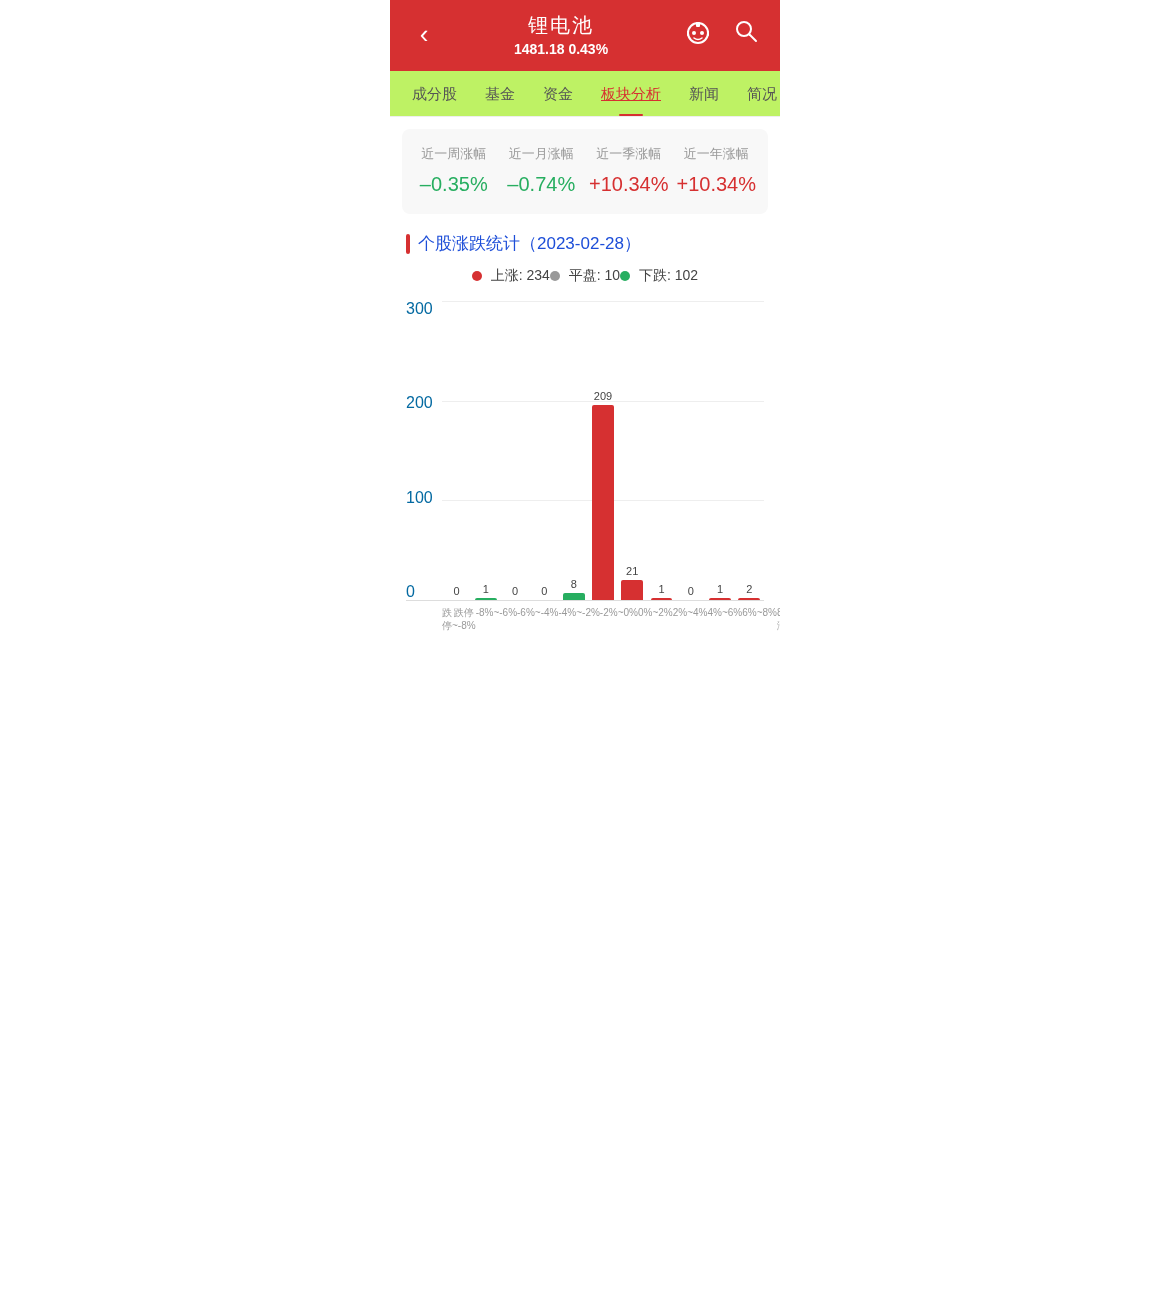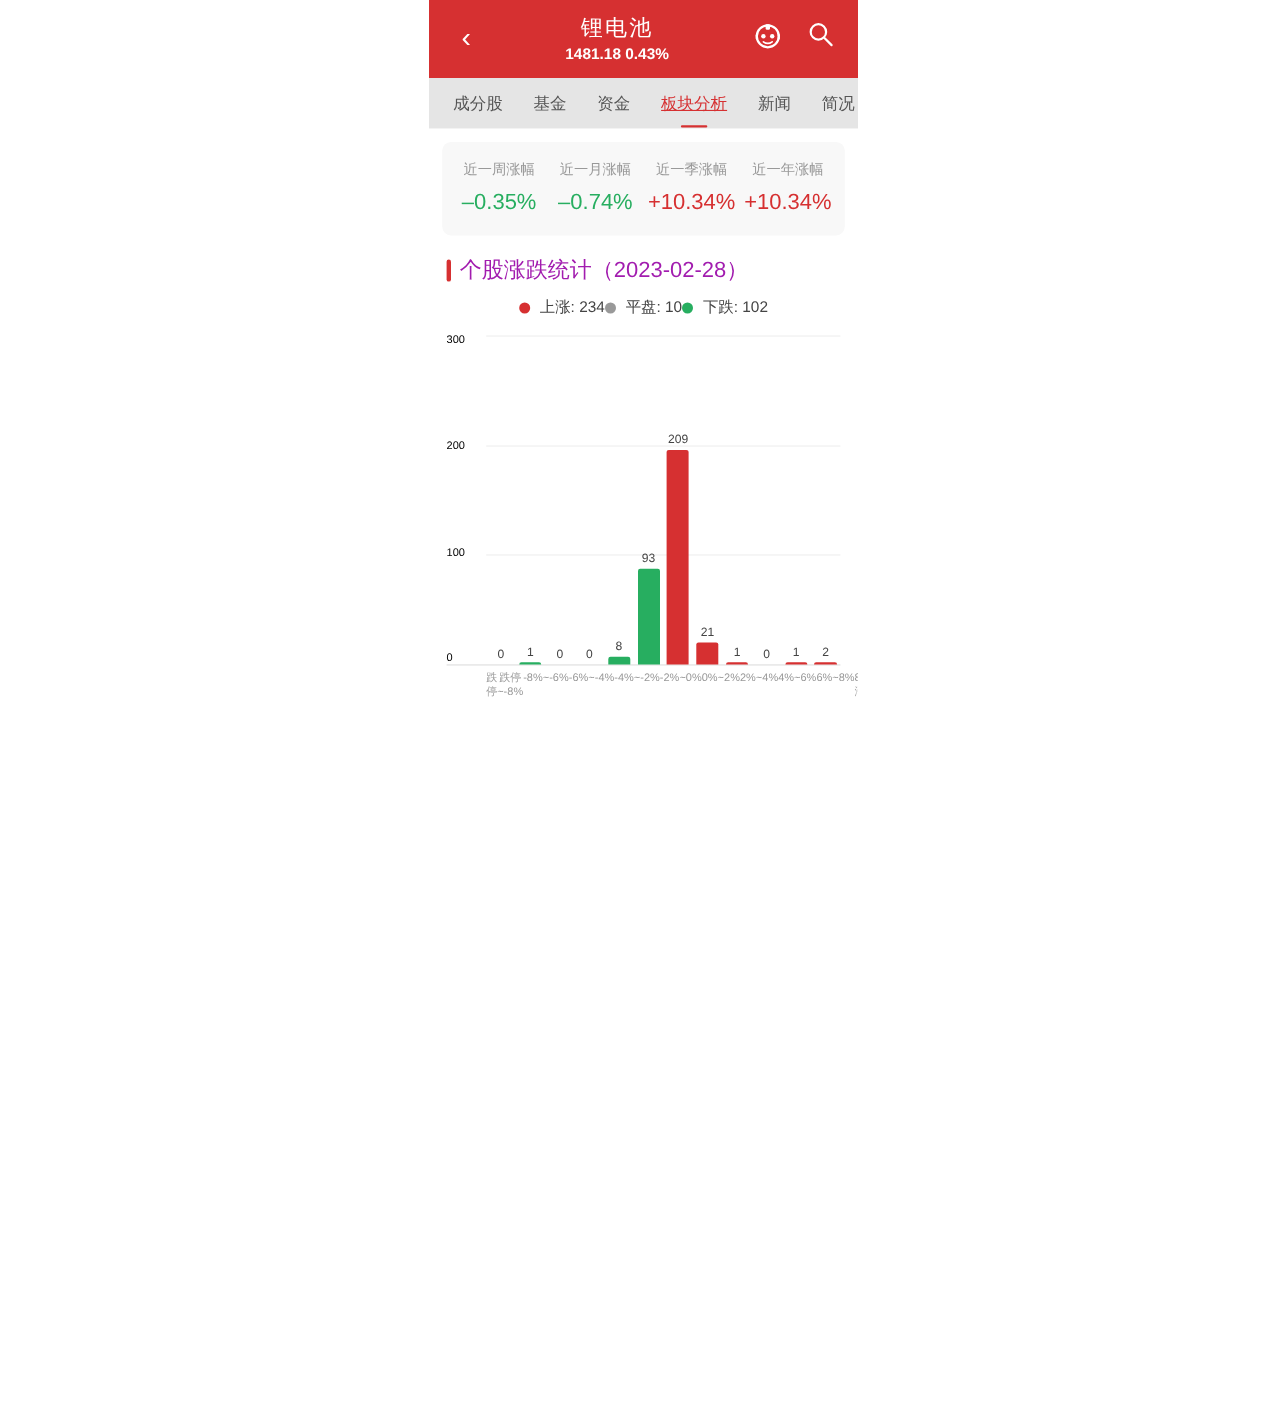--- a/index.html
+++ b/index.html
@@ -46,21 +46,21 @@
       display: flex;
       gap: 12px;
       align-items: center;
     }
 
     
     .tabs {
       display: flex;
       border-bottom: 1px solid #eee;
       padding: 0 8px;
-      background: #e5e5e5;
+      background: #bef264;
       overflow-x: auto;
     }
     .tab {
       padding: 14px 14px 12px;
       font-size: 15px;
       color: #555;
       white-space: nowrap;
       cursor: pointer;
       position: relative;
     }
@@ -105,23 +105,23 @@
       font-weight: 500;
     }
     .perf-value.negative { color: #27ae60; }
     .perf-value.positive { color: #d63031; }
 
     
     .section-title {
       display: flex;
       align-items: center;
       margin: 18px 16px 12px;
-      font-size: 20px;
-      font-weight: 500;
-      color: #a21caf;
+      font-size: 17px;
+      font-weight: 500;
+      color: #1d4ed8;
     }
     .section-title::before {
       content: '';
       display: inline-block;
       width: 4px;
       height: 20px;
       background: #d63031;
       border-radius: 2px;
       margin-right: 8px;
     }
@@ -162,22 +162,22 @@
       position: absolute;
       left: 0;
       top: 0;
       bottom: 0;
       display: flex;
       flex-direction: column;
       justify-content: space-between;
       padding-bottom: 0;
     }
     .y-label {
-      font-size: 10px;
-      color: #000000;
+      font-size: 16px;
+      color: #0369a1;
       line-height: 1;
     }
     .bars-wrapper {
       display: flex;
       align-items: flex-end;
       flex: 1;
       margin-left: 36px;
       height: 100%;
       gap: 0;
     }
@@ -326,24 +326,20 @@
         </div>
         <div class="bar-col">
           <div class="bar-value">0</div>
           <div class="bar bar-green" style="height: 0px;"></div>
         </div>
         <div class="bar-col">
           <div class="bar-value">8</div>
           <div class="bar bar-green" style="height: 7.46667px;"></div>
         </div>
         <div class="bar-col">
-          <div class="bar-value">93</div>
-          <div class="bar bar-green" style="height: 86.8px;"></div>
-        </div>
-        <div class="bar-col">
           <div class="bar-value">209</div>
           <div class="bar bar-red" style="height: 195.067px;"></div>
         </div>
         <div class="bar-col">
           <div class="bar-value">21</div>
           <div class="bar bar-red" style="height: 19.6px;"></div>
         </div>
         <div class="bar-col">
           <div class="bar-value">1</div>
           <div class="bar bar-red" style="height: 2px;"></div>

